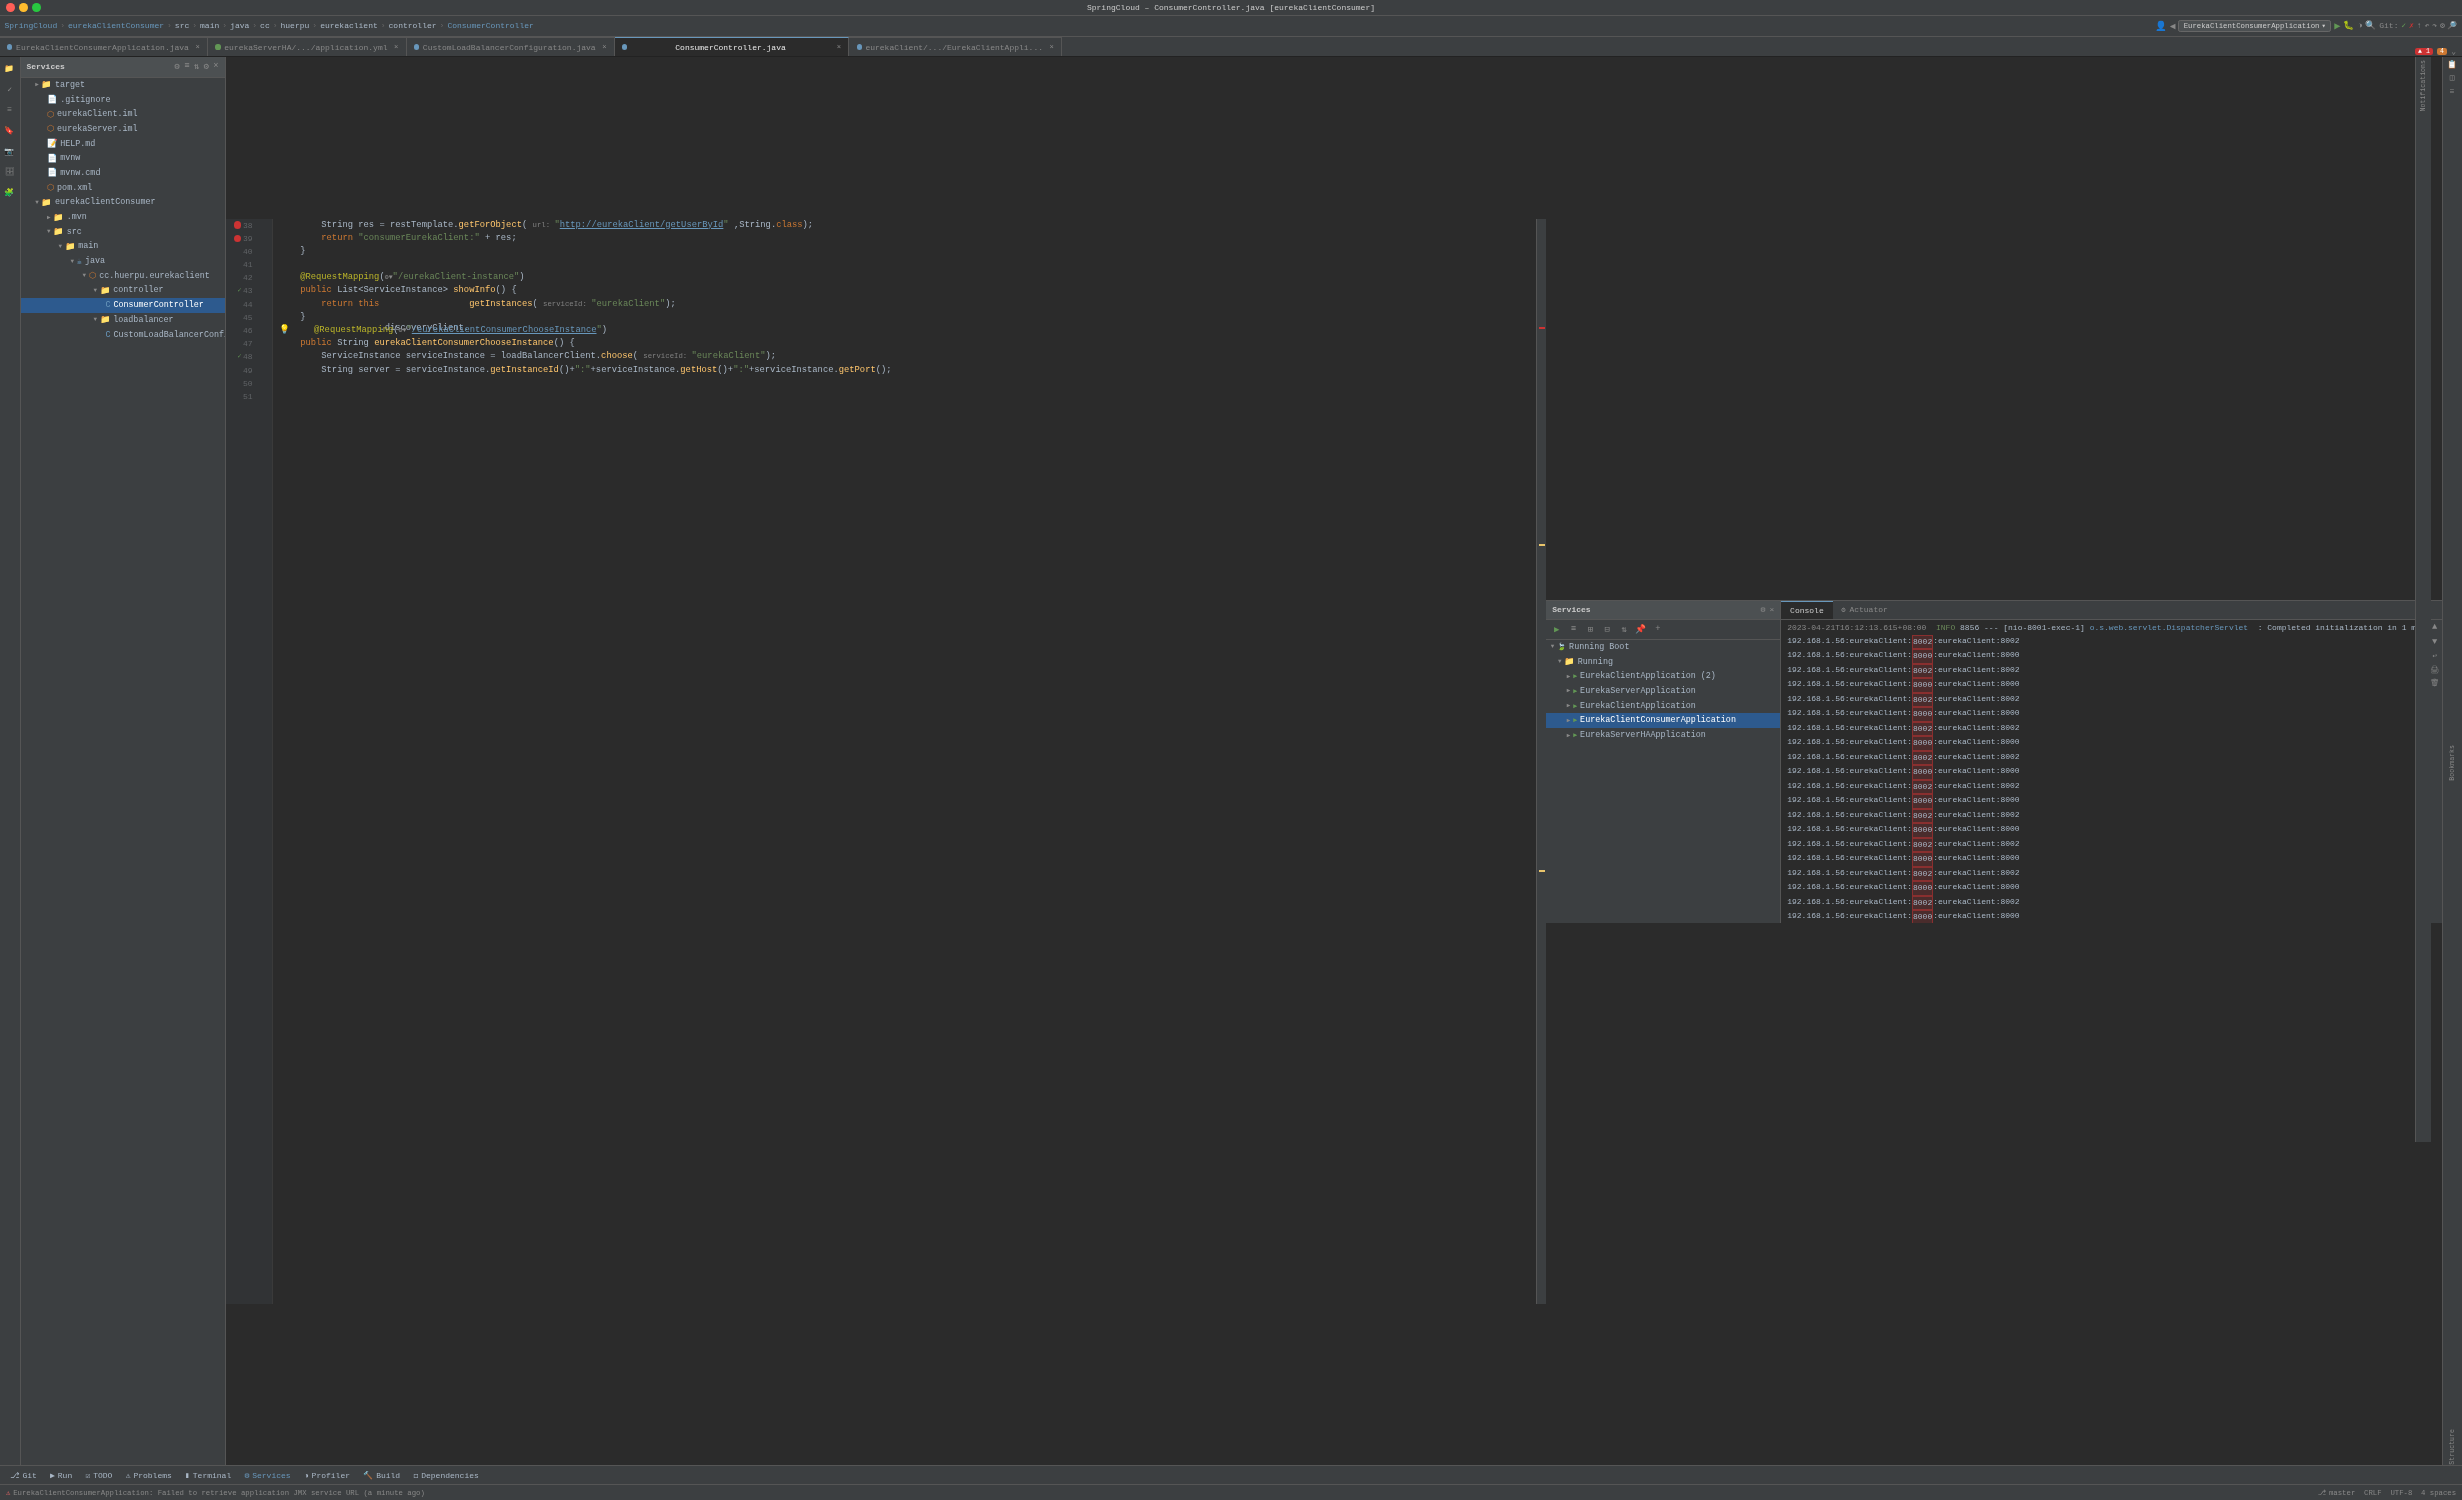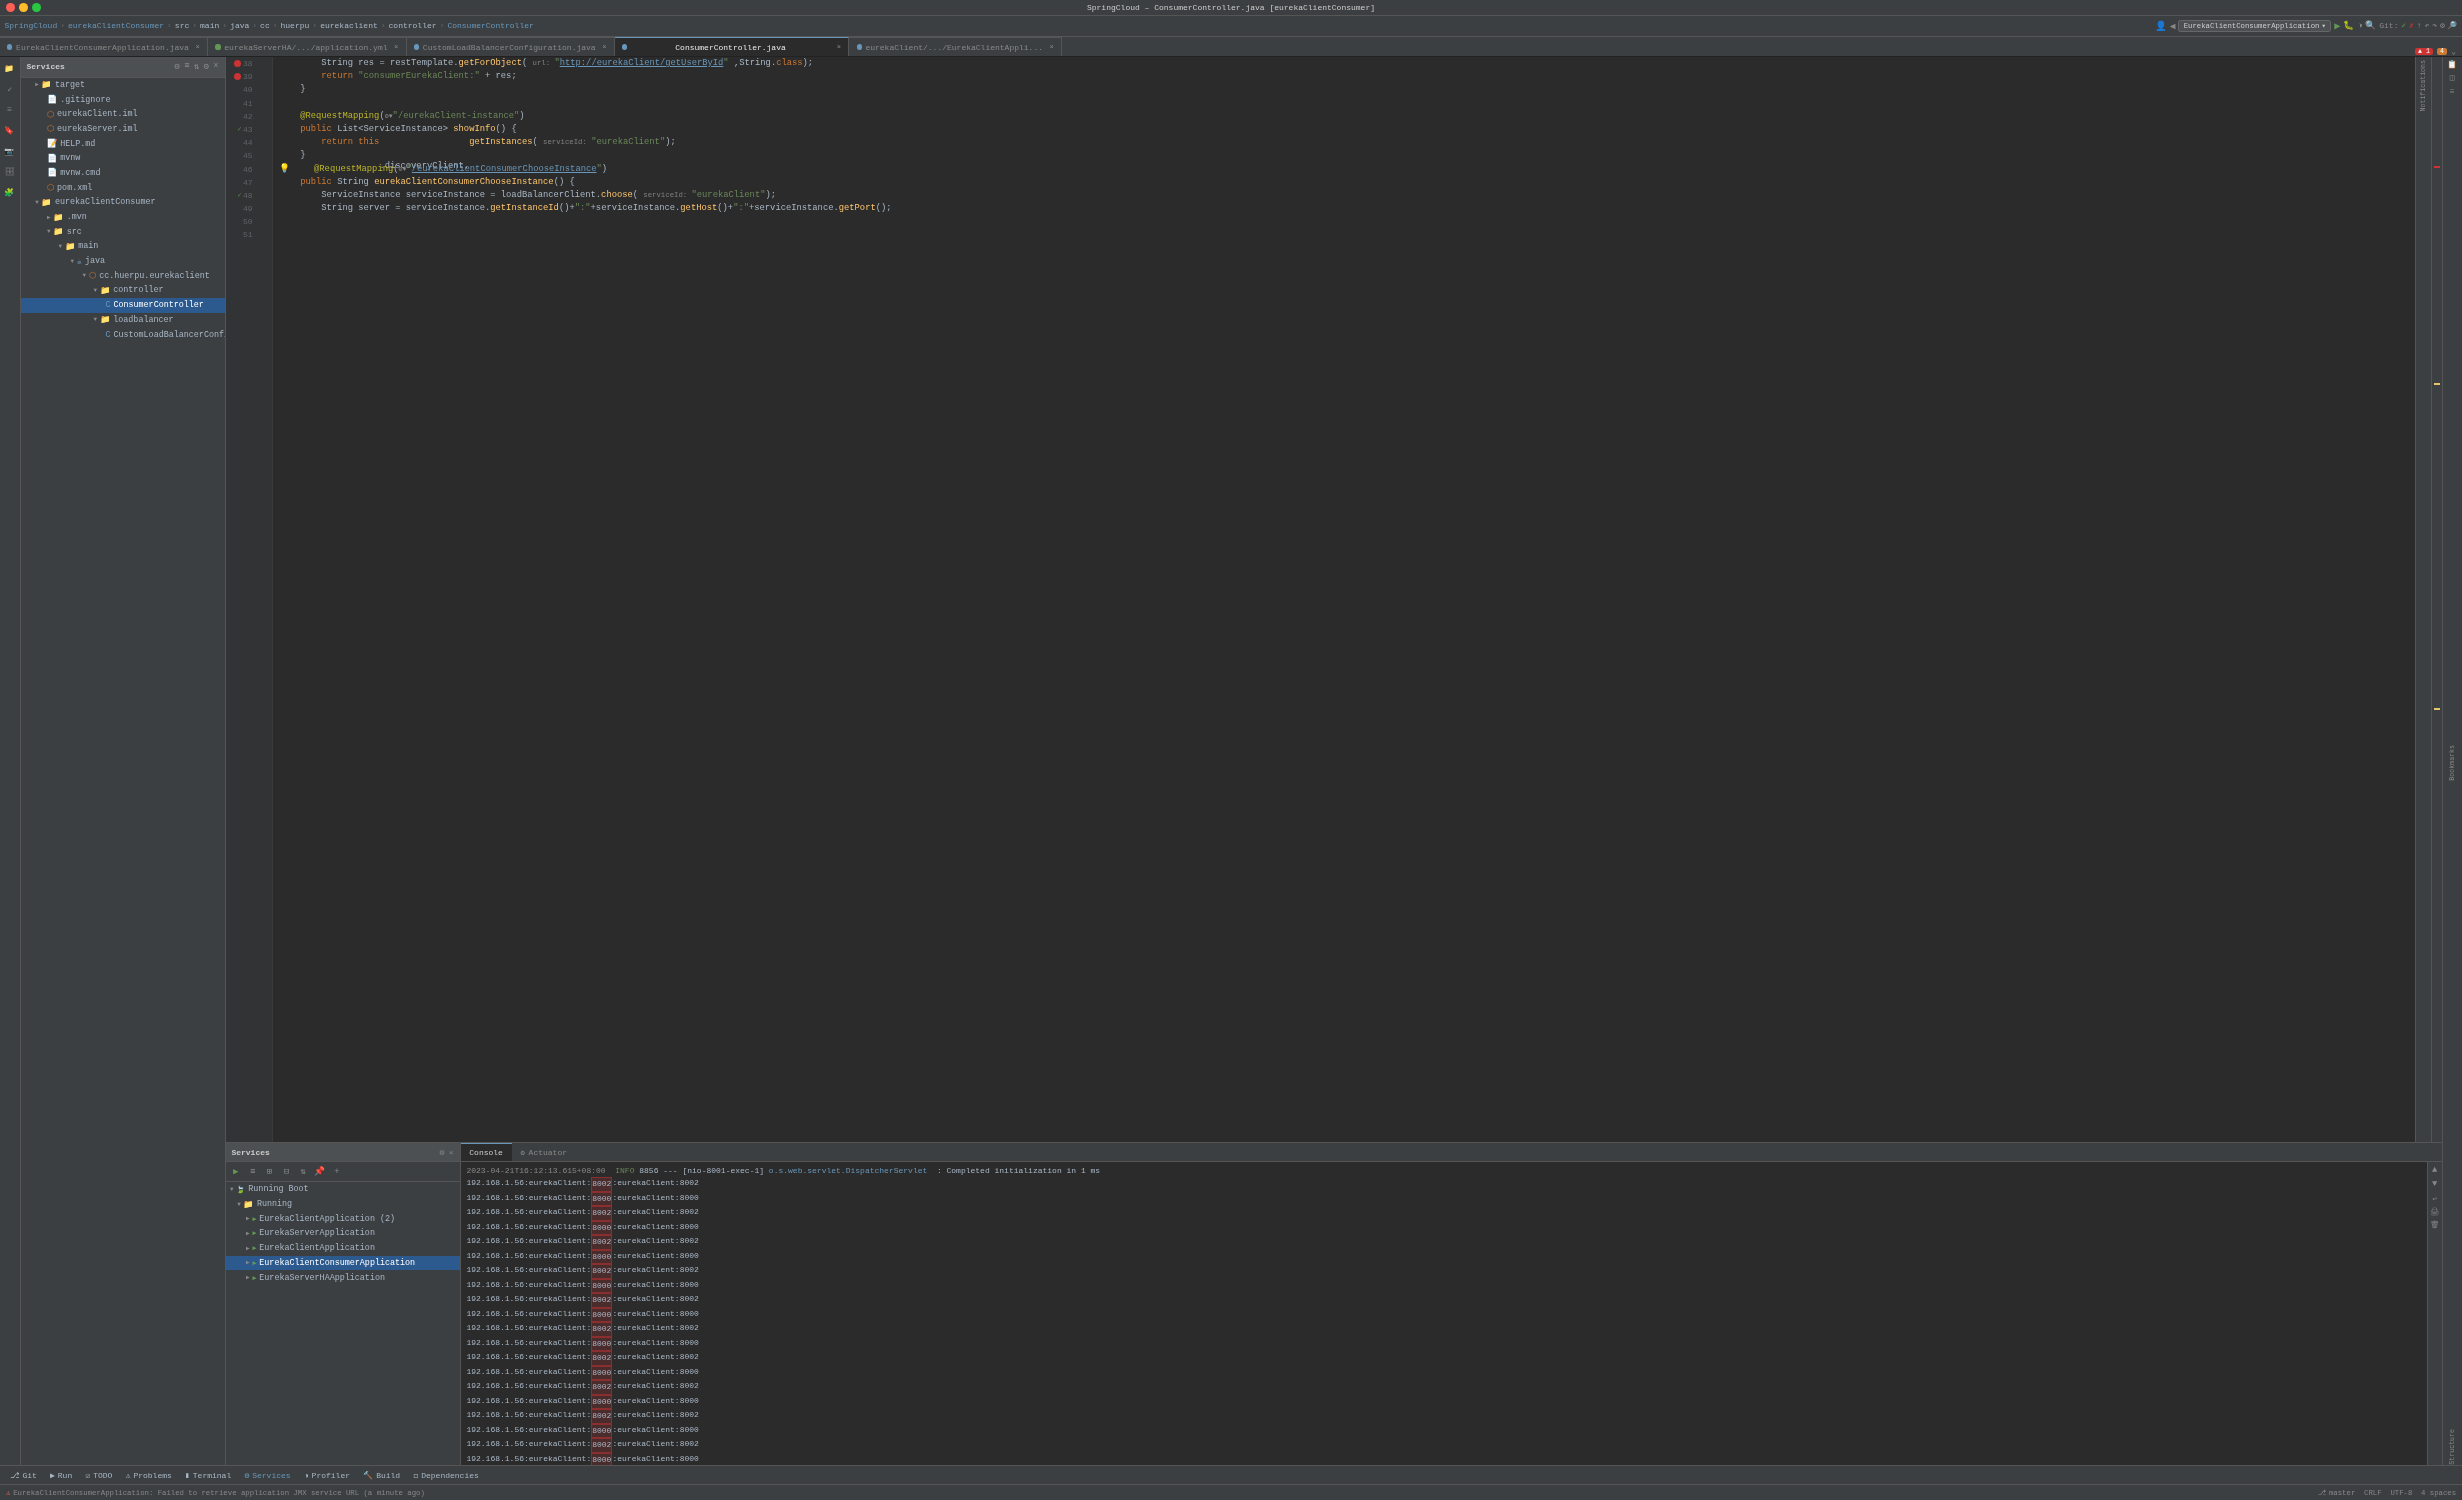--- a/index.html
+++ b/index.html
@@ -179,23 +179,24 @@
     .xml-icon { color: #cc7832; }
     .md-icon { color: #629755; }
     .iml-icon { color: #cc7832; }
     .triangle { font-size: 5.9px; color: #888; }
 
     
     .editor-area {
       flex: 1;
       background: #2b2b2b;
       display: flex;
-      flex-direction: column;
+      flex-direction: row;
       overflow: hidden;
       position: relative;
+      align-items: center;
     }
 
     .code-area {
       flex: 1;
       overflow: auto;
       display: flex;
       font-size: 8.8px;
       line-height: 13.2px;
     }
 

